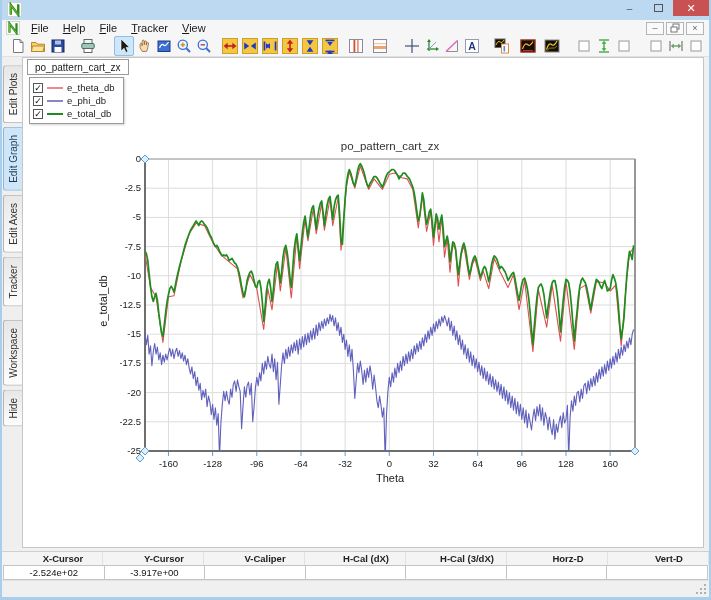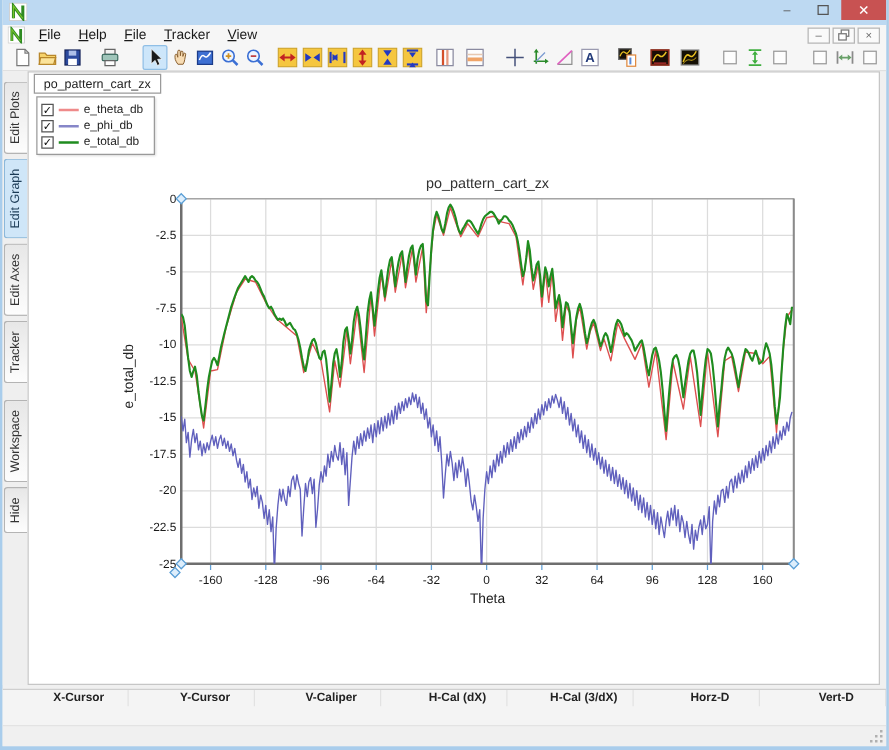--- a/index.html
+++ b/index.html
@@ -512,20 +512,29 @@
   <div class="readout">
     <div class="rhead" id="readout-head">
         <div>X-Cursor</div>
         <div>Y-Cursor</div>
         <div>V-Caliper</div>
         <div>H-Cal (dX)</div>
         <div>H-Cal (3/dX)</div>
         <div>Horz-D</div>
         <div>Vert-D</div>
       </div>
+    <div class="rvals" id="readout-vals">
+        <div>-2.524e+02</div>
+        <div>-3.917e+00</div>
+        <div></div>
+        <div></div>
+        <div></div>
+        <div></div>
+        <div></div>
+      </div>
   </div>
 
   <div class="bottomstrip">
     <svg class="grip" width="12" height="12">
       <g fill="#b0b0b0">
         <rect x="9" y="9" width="2" height="2"></rect>
           <rect x="9" y="5" width="2" height="2"></rect>
           <rect x="9" y="1" width="2" height="2"></rect>
         <rect x="5" y="9" width="2" height="2"></rect>
           <rect x="5" y="5" width="2" height="2"></rect>

